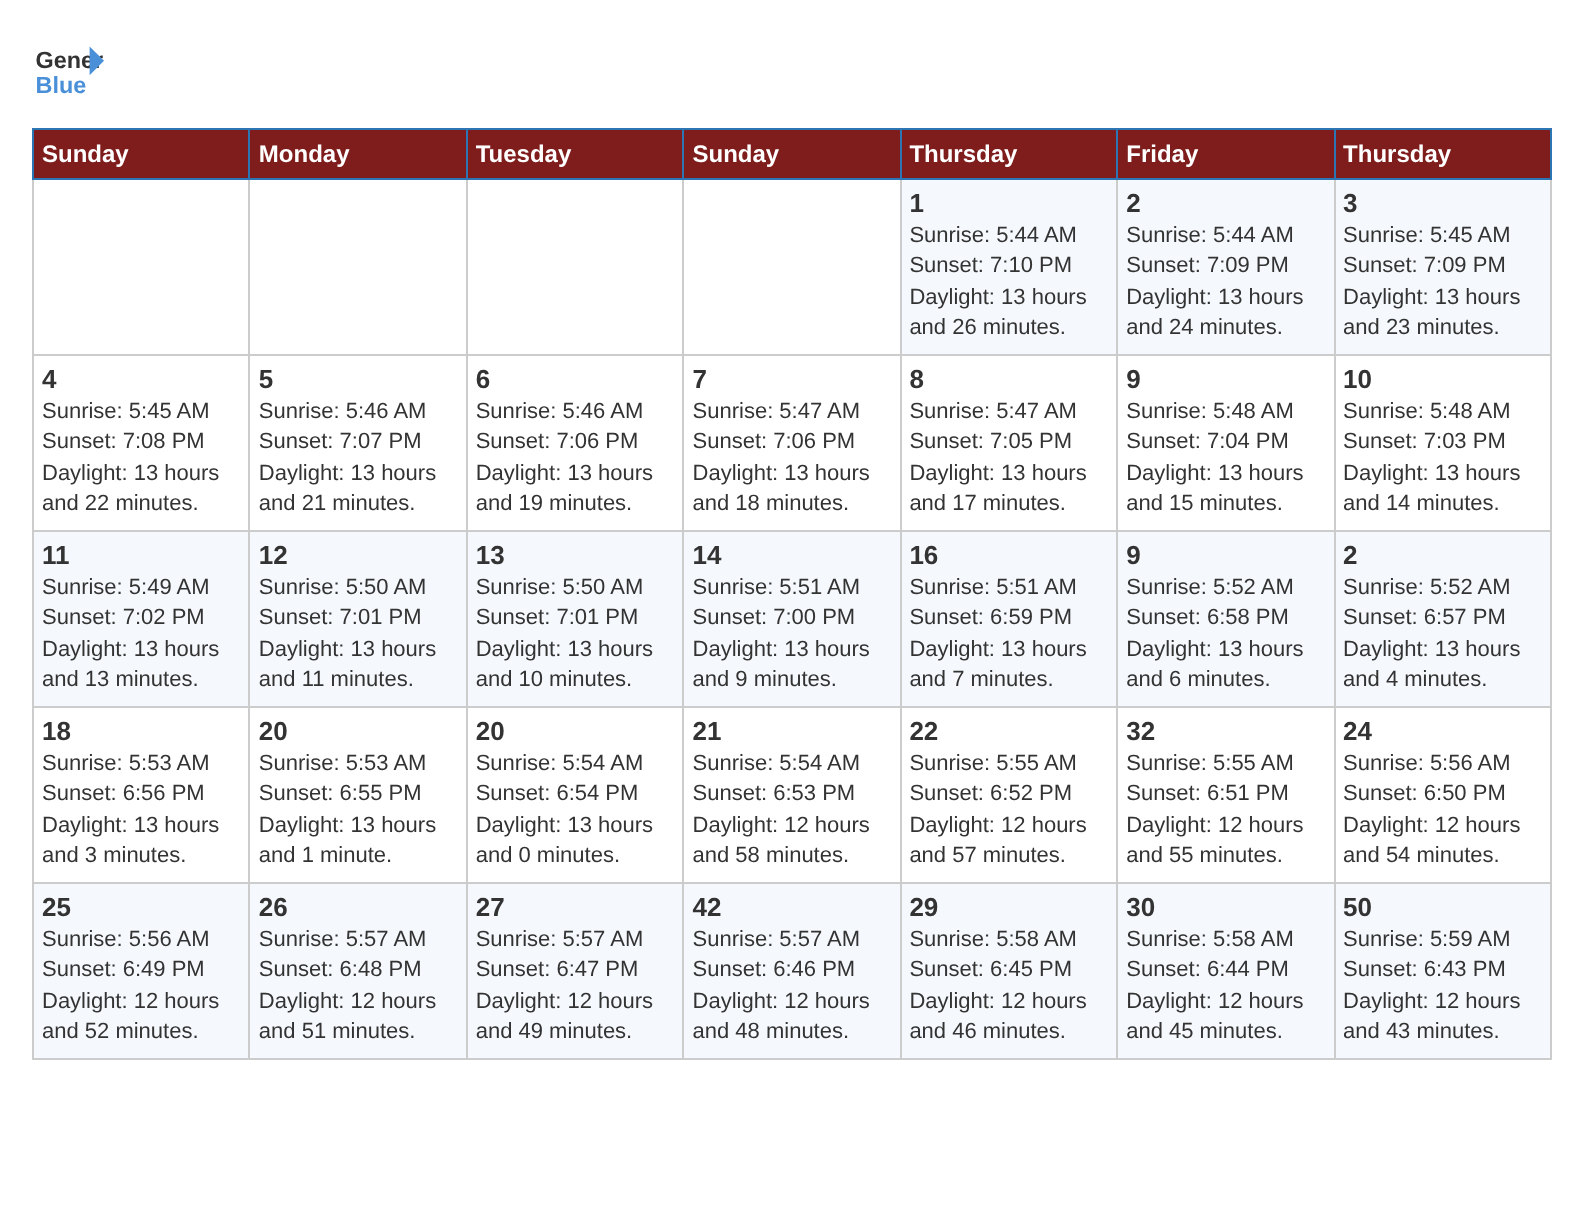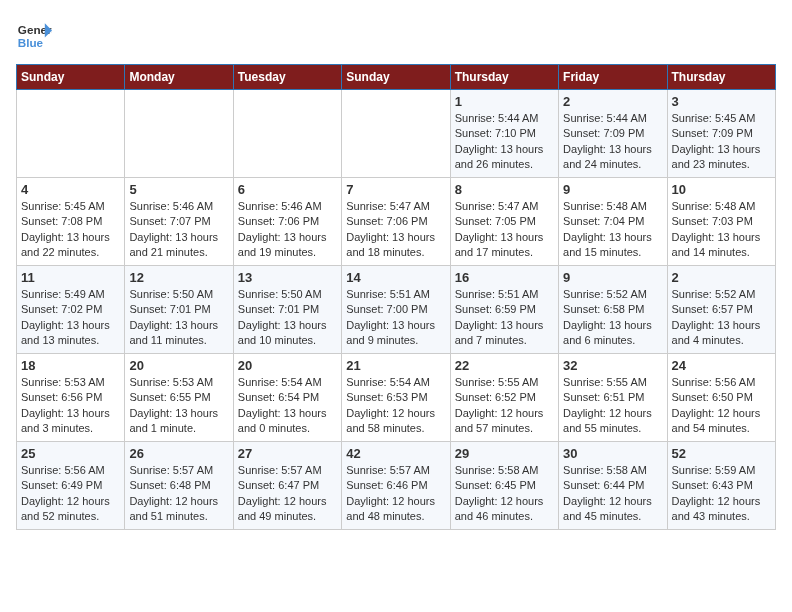--- a/index.html
+++ b/index.html
@@ -237,18 +237,18 @@
         </td>
         <td>
           <span class="day-num">29</span>
           <div class="day-info">Sunrise: 5:58 AM<br>Sunset: 6:45 PM<br>Daylight: 12 hours<br>and 46 minutes.</div>
         </td>
         <td>
           <span class="day-num">30</span>
           <div class="day-info">Sunrise: 5:58 AM<br>Sunset: 6:44 PM<br>Daylight: 12 hours<br>and 45 minutes.</div>
         </td>
         <td>
-          <span class="day-num">52</span>
+          <span class="day-num">50</span>
           <div class="day-info">Sunrise: 5:59 AM<br>Sunset: 6:43 PM<br>Daylight: 12 hours<br>and 43 minutes.</div>
         </td>
       </tr>
     </tbody>
 </table>
 
 </body></html>

